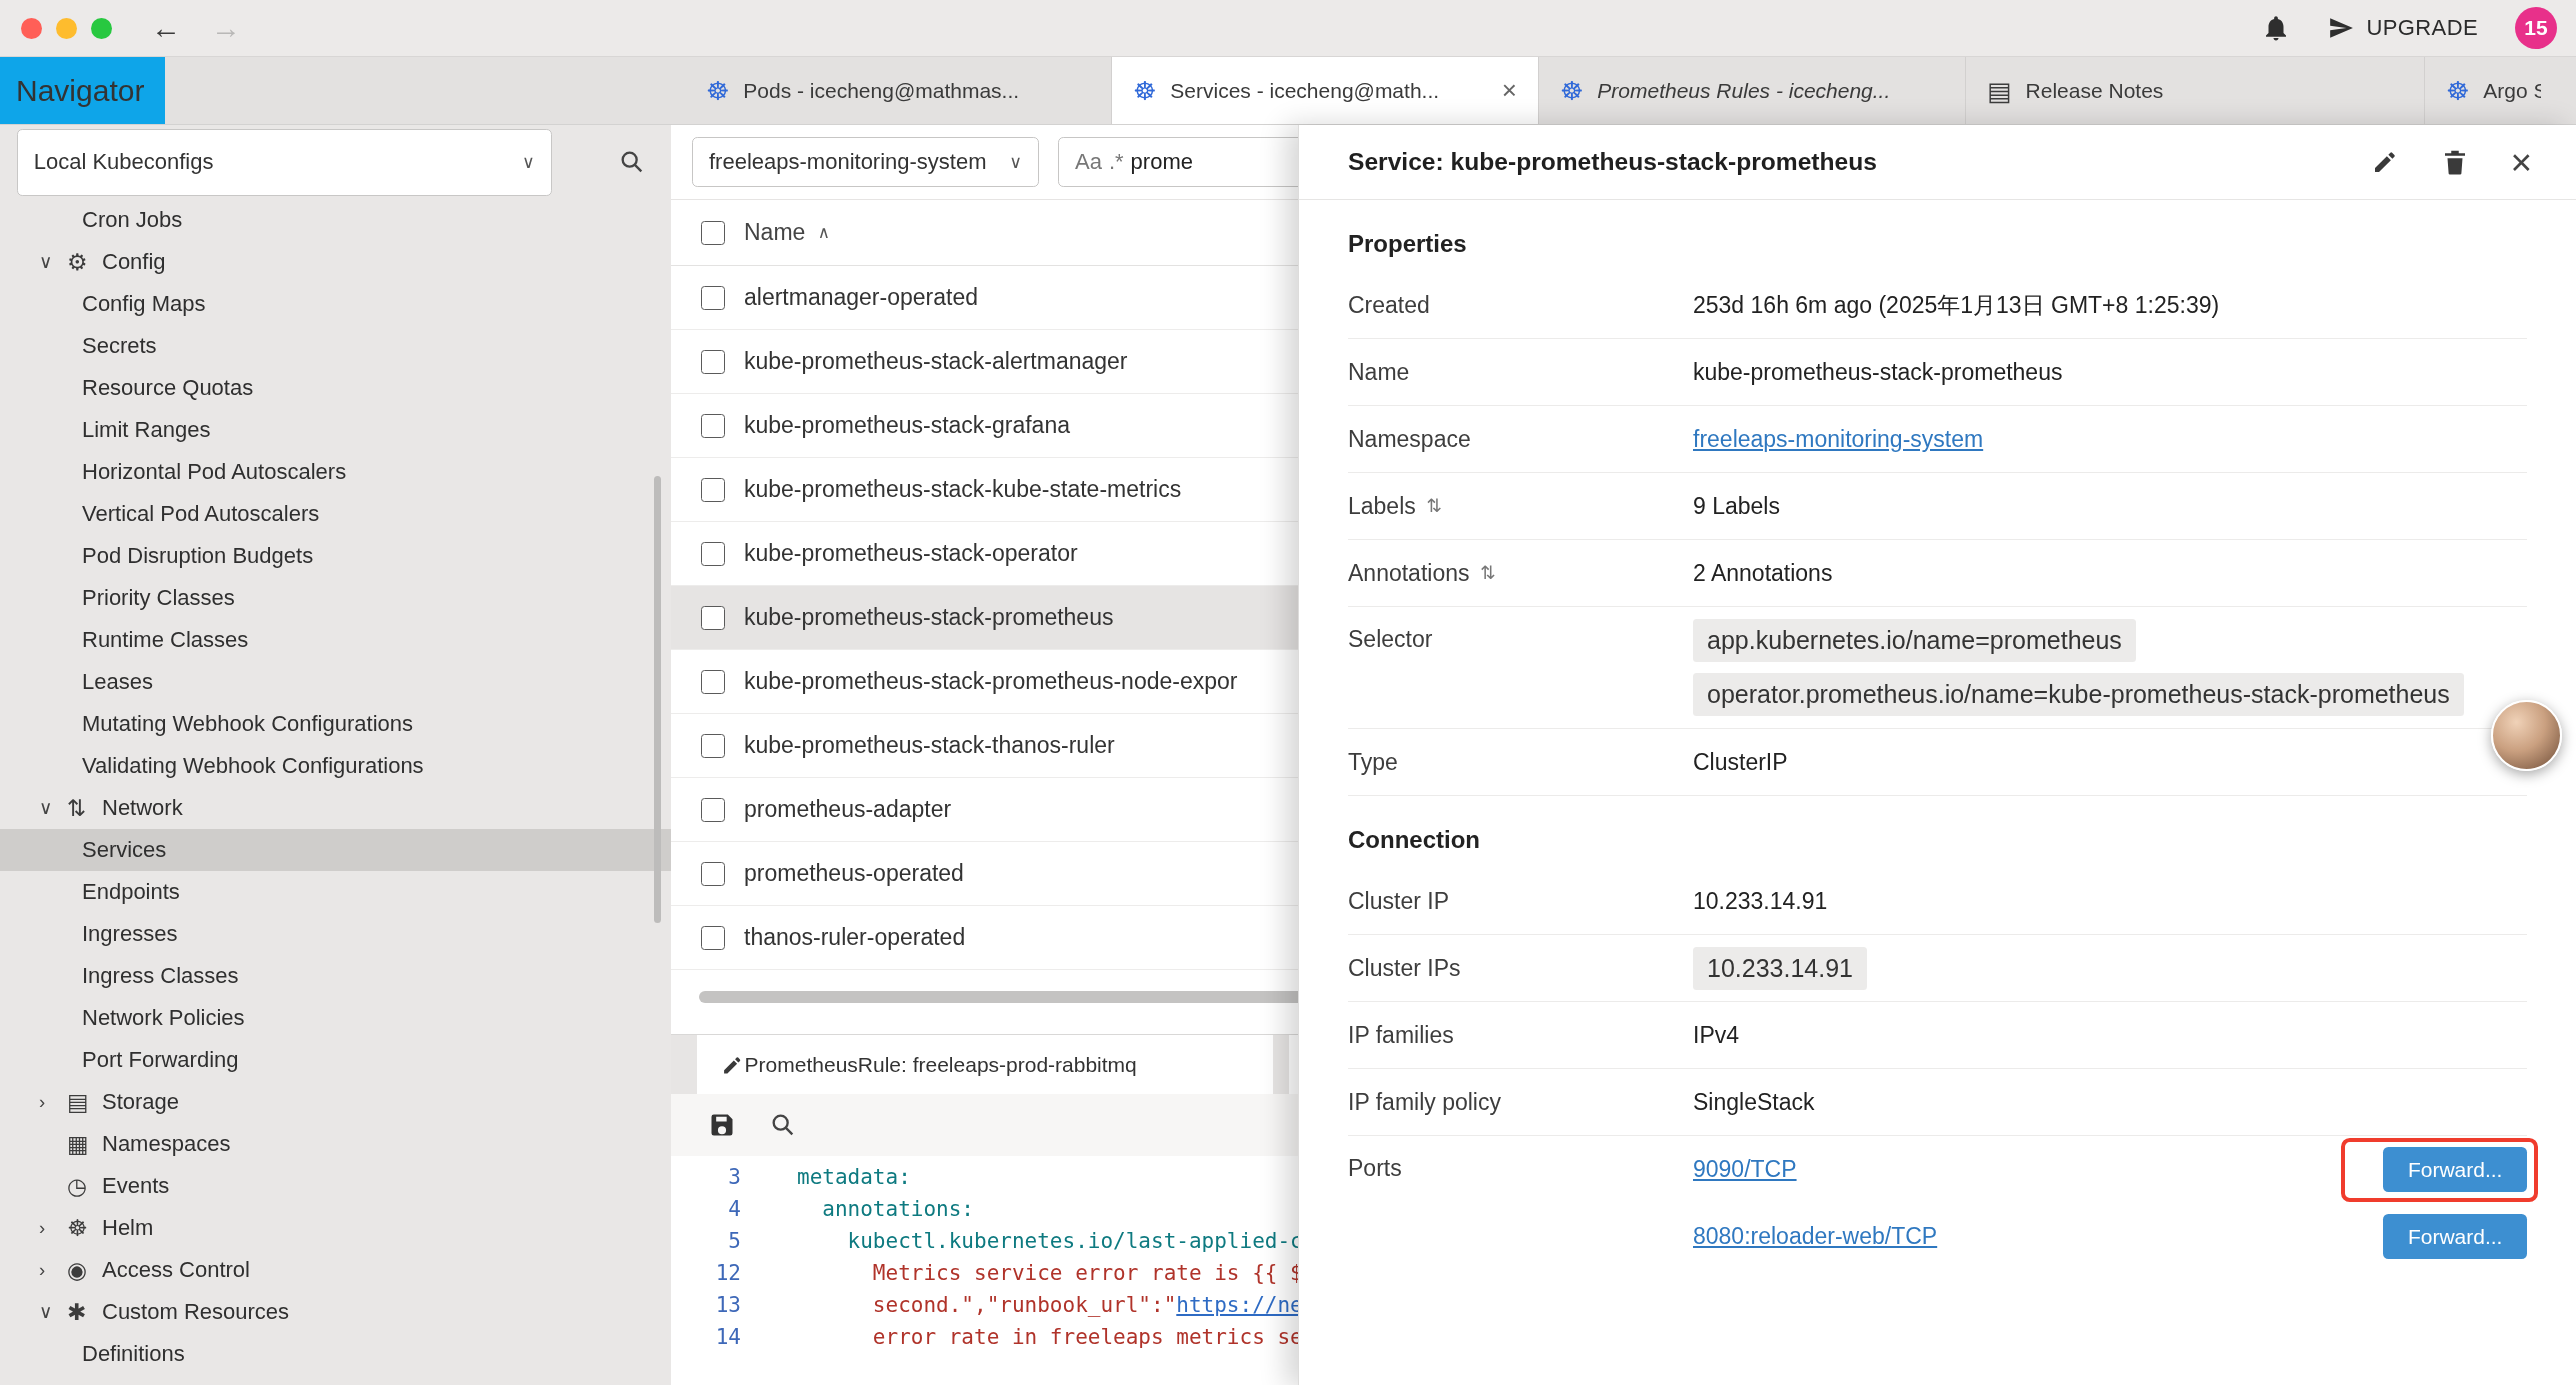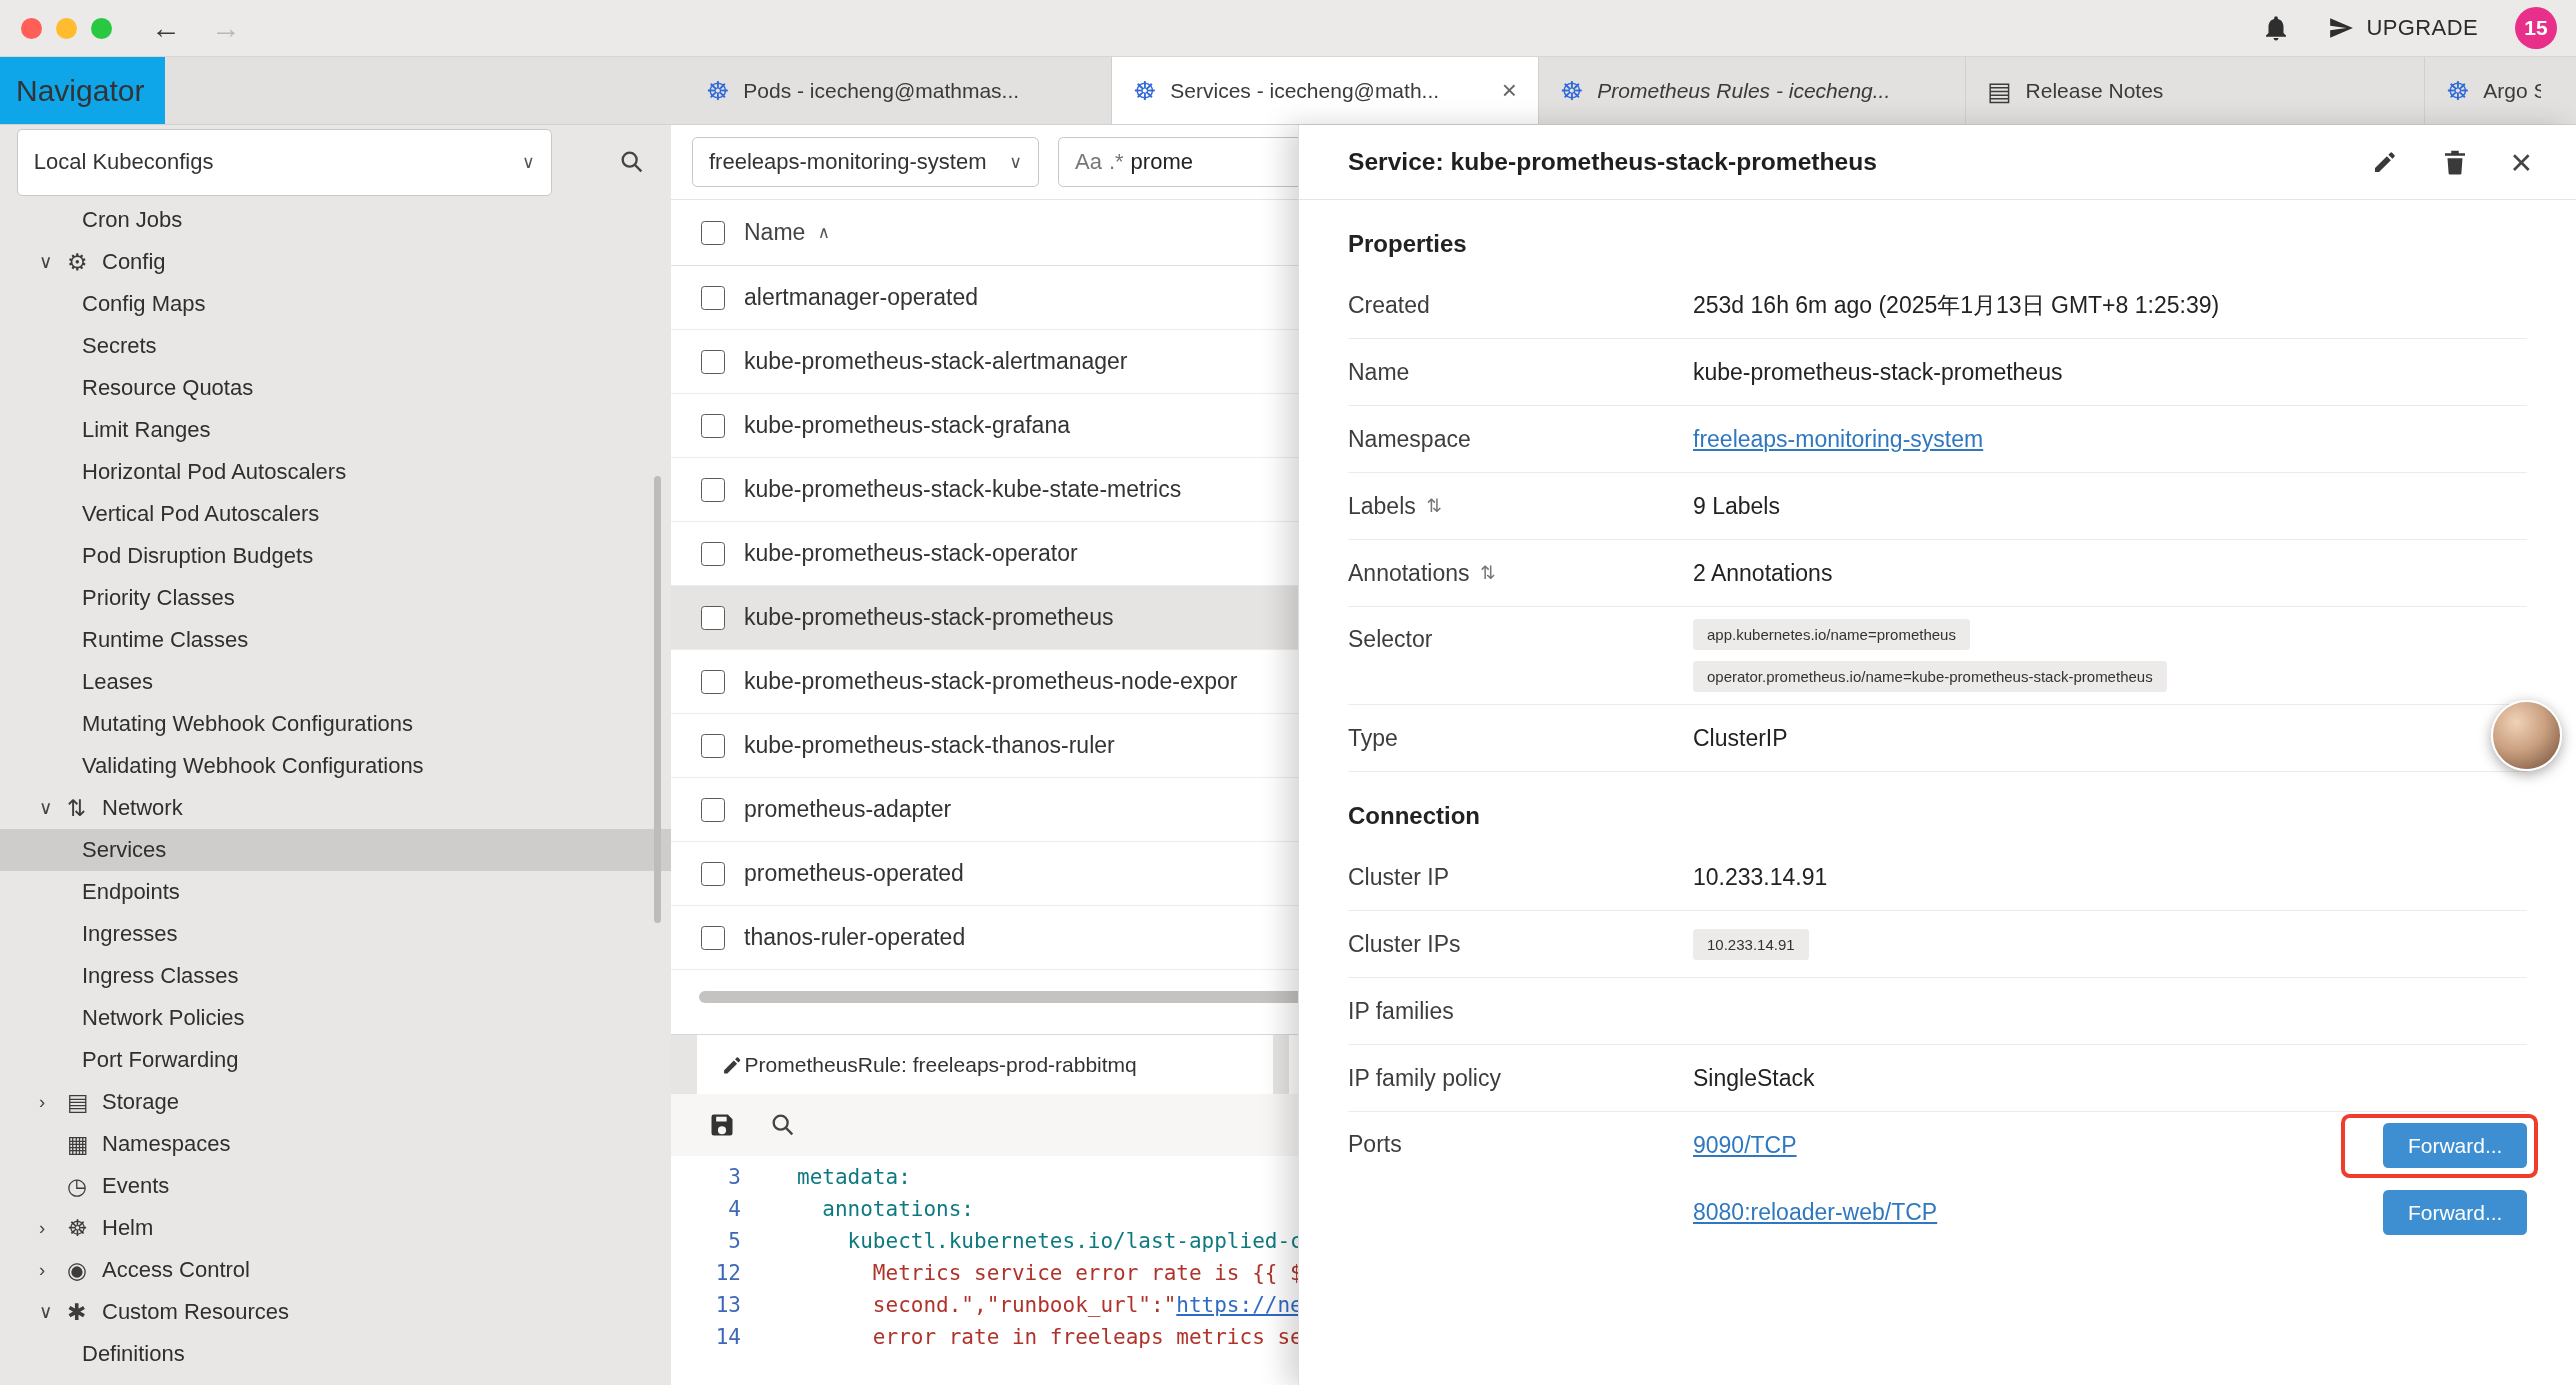--- a/index.html
+++ b/index.html
@@ -86,21 +86,21 @@
   .drawer-title{font-size:24.6px;font-weight:bold;color:#1f1f1f;}
   .drawer-actions{margin-left:auto;display:flex;align-items:center;gap:40px;}
   .drawer-close{font-size:37px;color:#444;line-height:1;}
   .drawer-body{padding:0 49px;}
   .section-title{font-size:24px;font-weight:bold;color:#222;margin-top:30px;padding-bottom:14px;}
   .drow{min-height:66px;border-bottom:0.9px solid #ecebea;display:flex;align-items:center;font-size:23px;}
   .dlabel{width:345px;flex:none;color:#3d3d3d;display:flex;align-items:center;gap:10.5px;}
   .dvalue{flex:1;color:#222;display:flex;align-items:center;min-width:0;}
   .expander{font-size:18.4px;color:#777;}
   a.dlink{color:#2f78c0;text-decoration:underline;}
-  .badge{background:#ecebea;border-radius:3.5px;padding:7px 14px;font-size:15px;color:#333;display:inline-block;}
+  .badge{background:#ecebea;border-radius:3.5px;padding:7px 14px;font-size:25px;color:#333;display:inline-block;}
   .drow.tall{align-items:flex-start;padding:12.3px 0;}
   .drow.tall .dlabel{margin-top:7px;}
   .badge-col{display:flex;flex-direction:column;align-items:flex-start;gap:10.5px;}
   .drow.ports-row{align-items:stretch;padding:0;border-bottom:none;}
   .drow.ports-row .dlabel{padding-top:19px;align-items:flex-start;}
   .port-lines{flex:1;display:flex;flex-direction:column;}
   .port-line{height:67px;display:flex;align-items:center;}
   .fwd-wrap{position:relative;margin-left:auto;display:inline-block;}
   .fwd-btn{background:#3d8fd1;color:#fff;font-size:21px;font-family:inherit;border:none;border-radius:5.3px;padding:10.5px 24.6px;}
   .annotation{position:absolute;left:-42px;right:-10.5px;top:-9.6px;bottom:-9.6px;border:4.4px solid #f03c2d;border-radius:8.8px;pointer-events:none;}
@@ -587,20 +587,21 @@
 
         <div class="drow">
           <div class="dlabel">Cluster IPs</div>
           <div class="dvalue">
               <span class="badge">10.233.14.91</span>
             </div>
         </div>
 
         <div class="drow">
           <div class="dlabel">IP families</div>
+          <div class="dvalue">IPv4</div>
         </div>
 
         <div class="drow">
           <div class="dlabel">IP family policy</div>
           <div class="dvalue">SingleStack</div>
         </div>
 
         <div class="drow ports-row">
           <div class="dlabel">Ports</div>
           <div class="port-lines">

